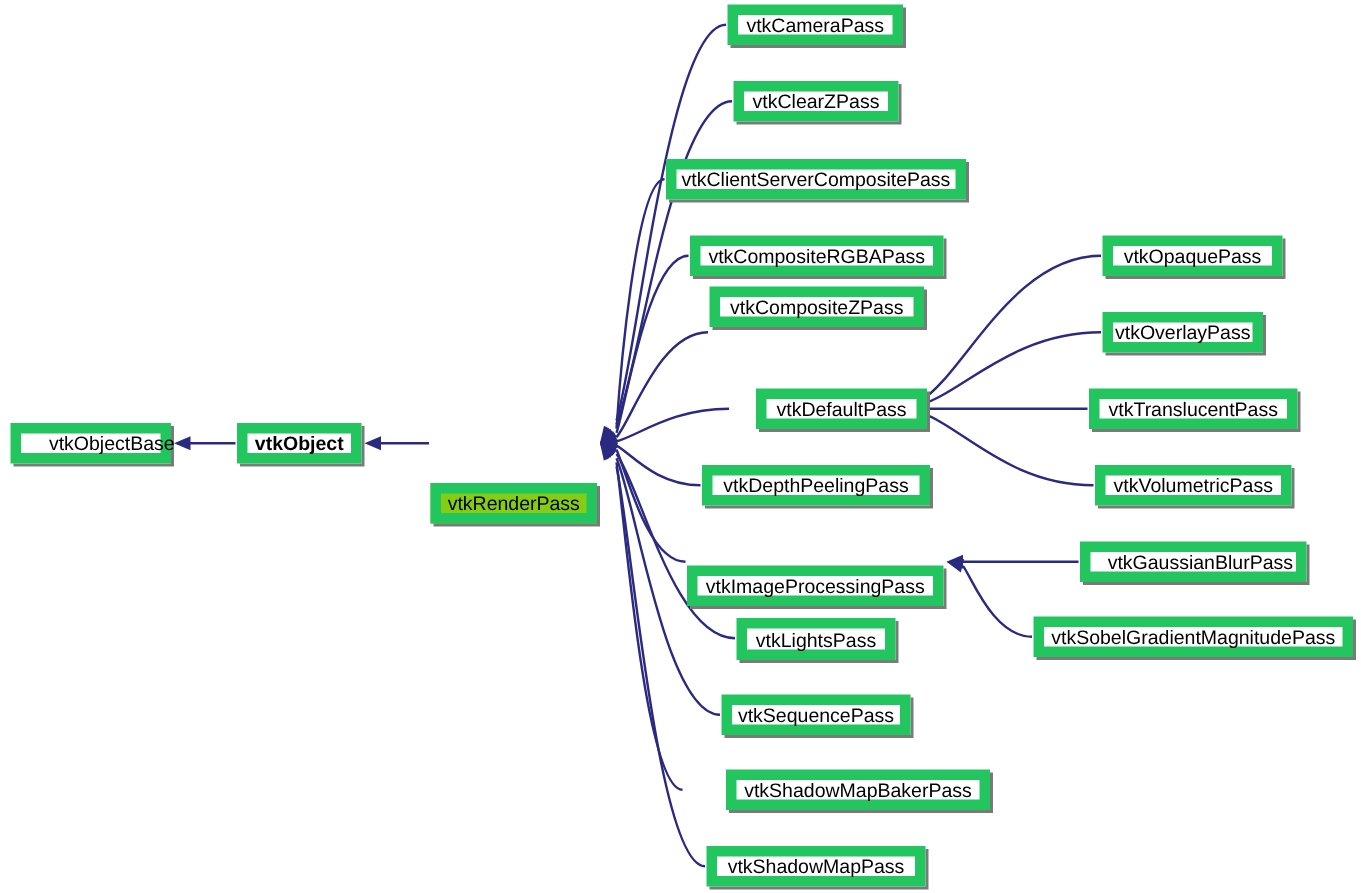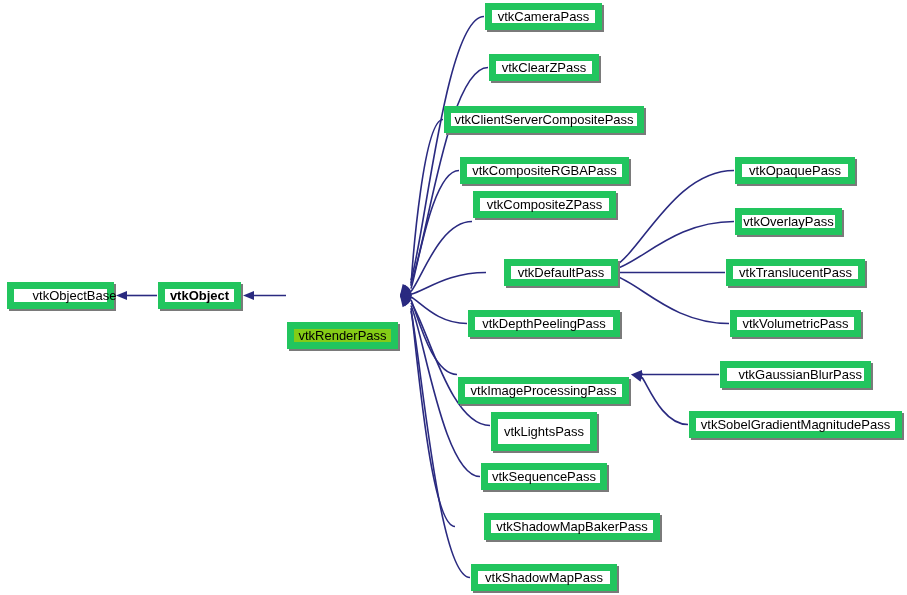--- a/index.html
+++ b/index.html
@@ -121,21 +121,21 @@
       </div>
       <div class="node" style="left: 504px; top: 259px; width: 114px; height: 27px;">
         <span class="label">vtkDefaultPass</span>
       </div>
       <div class="node" style="left: 468px; top: 310px; width: 152px; height: 27px;">
         <span class="label">vtkDepthPeelingPass</span>
       </div>
       <div class="node" style="left: 458px; top: 361px; width: 171px; height: 27px; margin-top: 16px;">
         <span class="label">vtkImageProcessingPass</span>
       </div>
-      <div class="node" style="left: 491px; top: 412px; width: 106px; height: 39px;">
+      <div class="node" style="left: 491px; top: 412px; width: 106px; height: 28px;">
         <span class="label">vtkLightsPass</span>
       </div>
       <div class="node" style="left: 481px; top: 463px; width: 126px; height: 27px;">
         <span class="label">vtkSequencePass</span>
       </div>
       <div class="node" style="left: 456px; top: 513px; width: 176px; height: 27px; margin-left: 28px;">
         <span class="label">vtkShadowMapBakerPass</span>
       </div>
       <div class="node" style="left: 471px; top: 564px; width: 146px; height: 27px;">
         <span class="label">vtkShadowMapPass</span>

